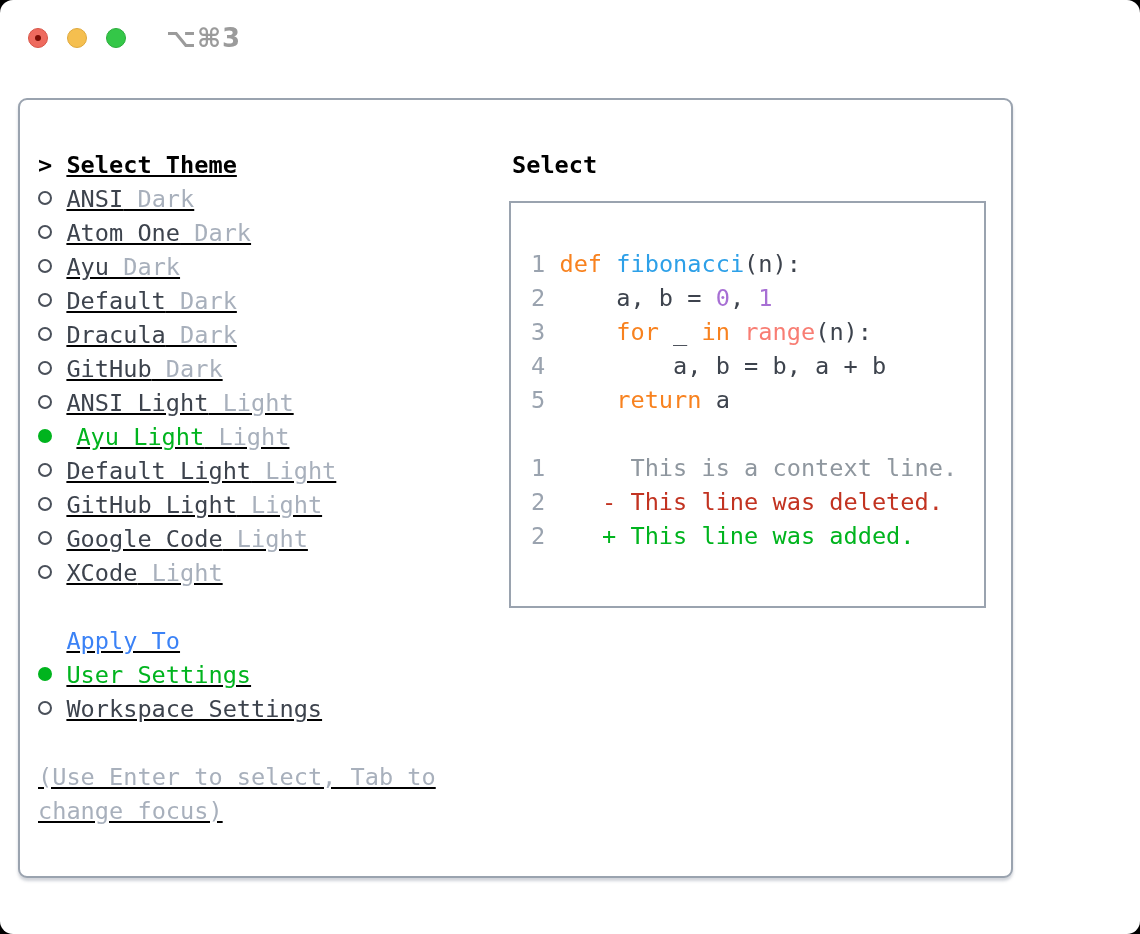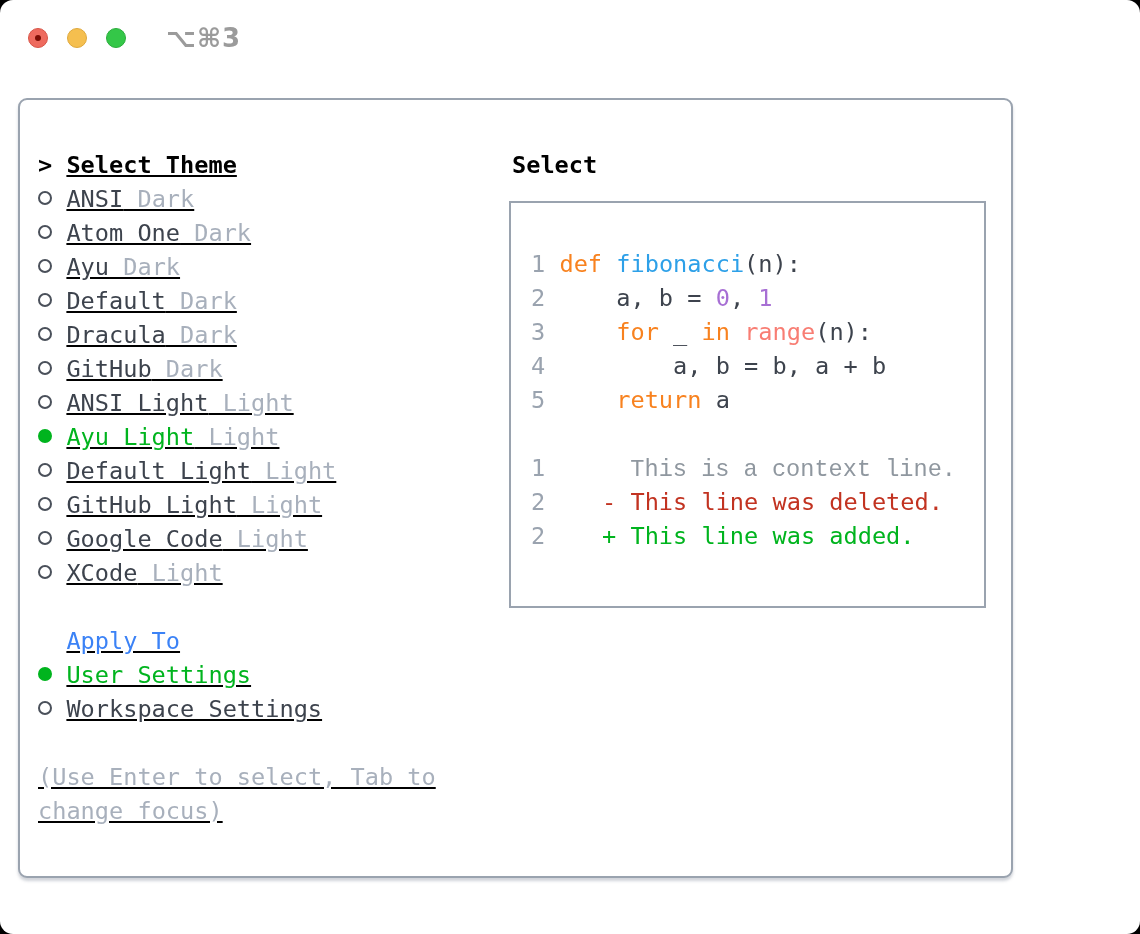--- a/index.html
+++ b/index.html
@@ -32,40 +32,40 @@
   
   .left-col{position:absolute;left:18px;top:48px;font-size:23.6px;line-height:34px;white-space:pre;text-decoration:underline;}
   .row{height:34px;}
   .cell-marker{display:inline-block;width:28.4px;}
   .prompt{font-weight:700;color:#000;}
   .hdr{font-weight:700;color:#000;}
   .subhdr{color:#3b82f6;}
   .ring{display:inline-block;width:10px;height:10px;border-radius:50%;border:2px solid #4a505a;margin-bottom:2px;}
   .ring.on{background:var(--c-green);border-color:var(--c-green);}
   .t-name{color:var(--c-text);}
-  .t-name.sel{color:var(--c-green);}
+  .t-name.sel{color:var(--c-green);margin-left:10px;}
   .t-variant{color:var(--c-muted);margin-top:27px;}
   .opt-label{color:var(--c-text);}
   .opt-label.sel{color:var(--c-green);}
   .hint{color:var(--c-muted);}
   
   .preview-label{position:absolute;left:492px;top:48px;font-size:23.6px;line-height:34px;font-weight:700;color:#000;}
   .preview-box{
     position:absolute;left:489px;top:101px;width:477px;height:407px;box-sizing:border-box;
     border:2px solid var(--c-border);background:#fff;overflow:hidden;
   }
   .code-pre{position:absolute;left:20px;top:44px;font-size:23.6px;line-height:34px;white-space:pre;}
   .code-line{height:34px;}
   .gutter{color:var(--c-gutter);}
   .tok-pl{color:var(--c-text);}
   .tok-kw{color:var(--c-kw);}
   .tok-fn{color:var(--c-fn);}
   .tok-sp{color:var(--c-sp);margin-top:36px;}
   .tok-num{color:var(--c-numlit);}
-  .diff-context{color:var(--c-context);font-family:Liberation Mono, monospace;}
+  .diff-context{color:var(--c-context);}
   .diff-deleted{color:var(--c-del);}
   .diff-added{color:var(--c-add);}
 </style>
 </head>
 <body>
 
 <div class="window">
 
   <div class="titlebar">
     <div class="lights">

